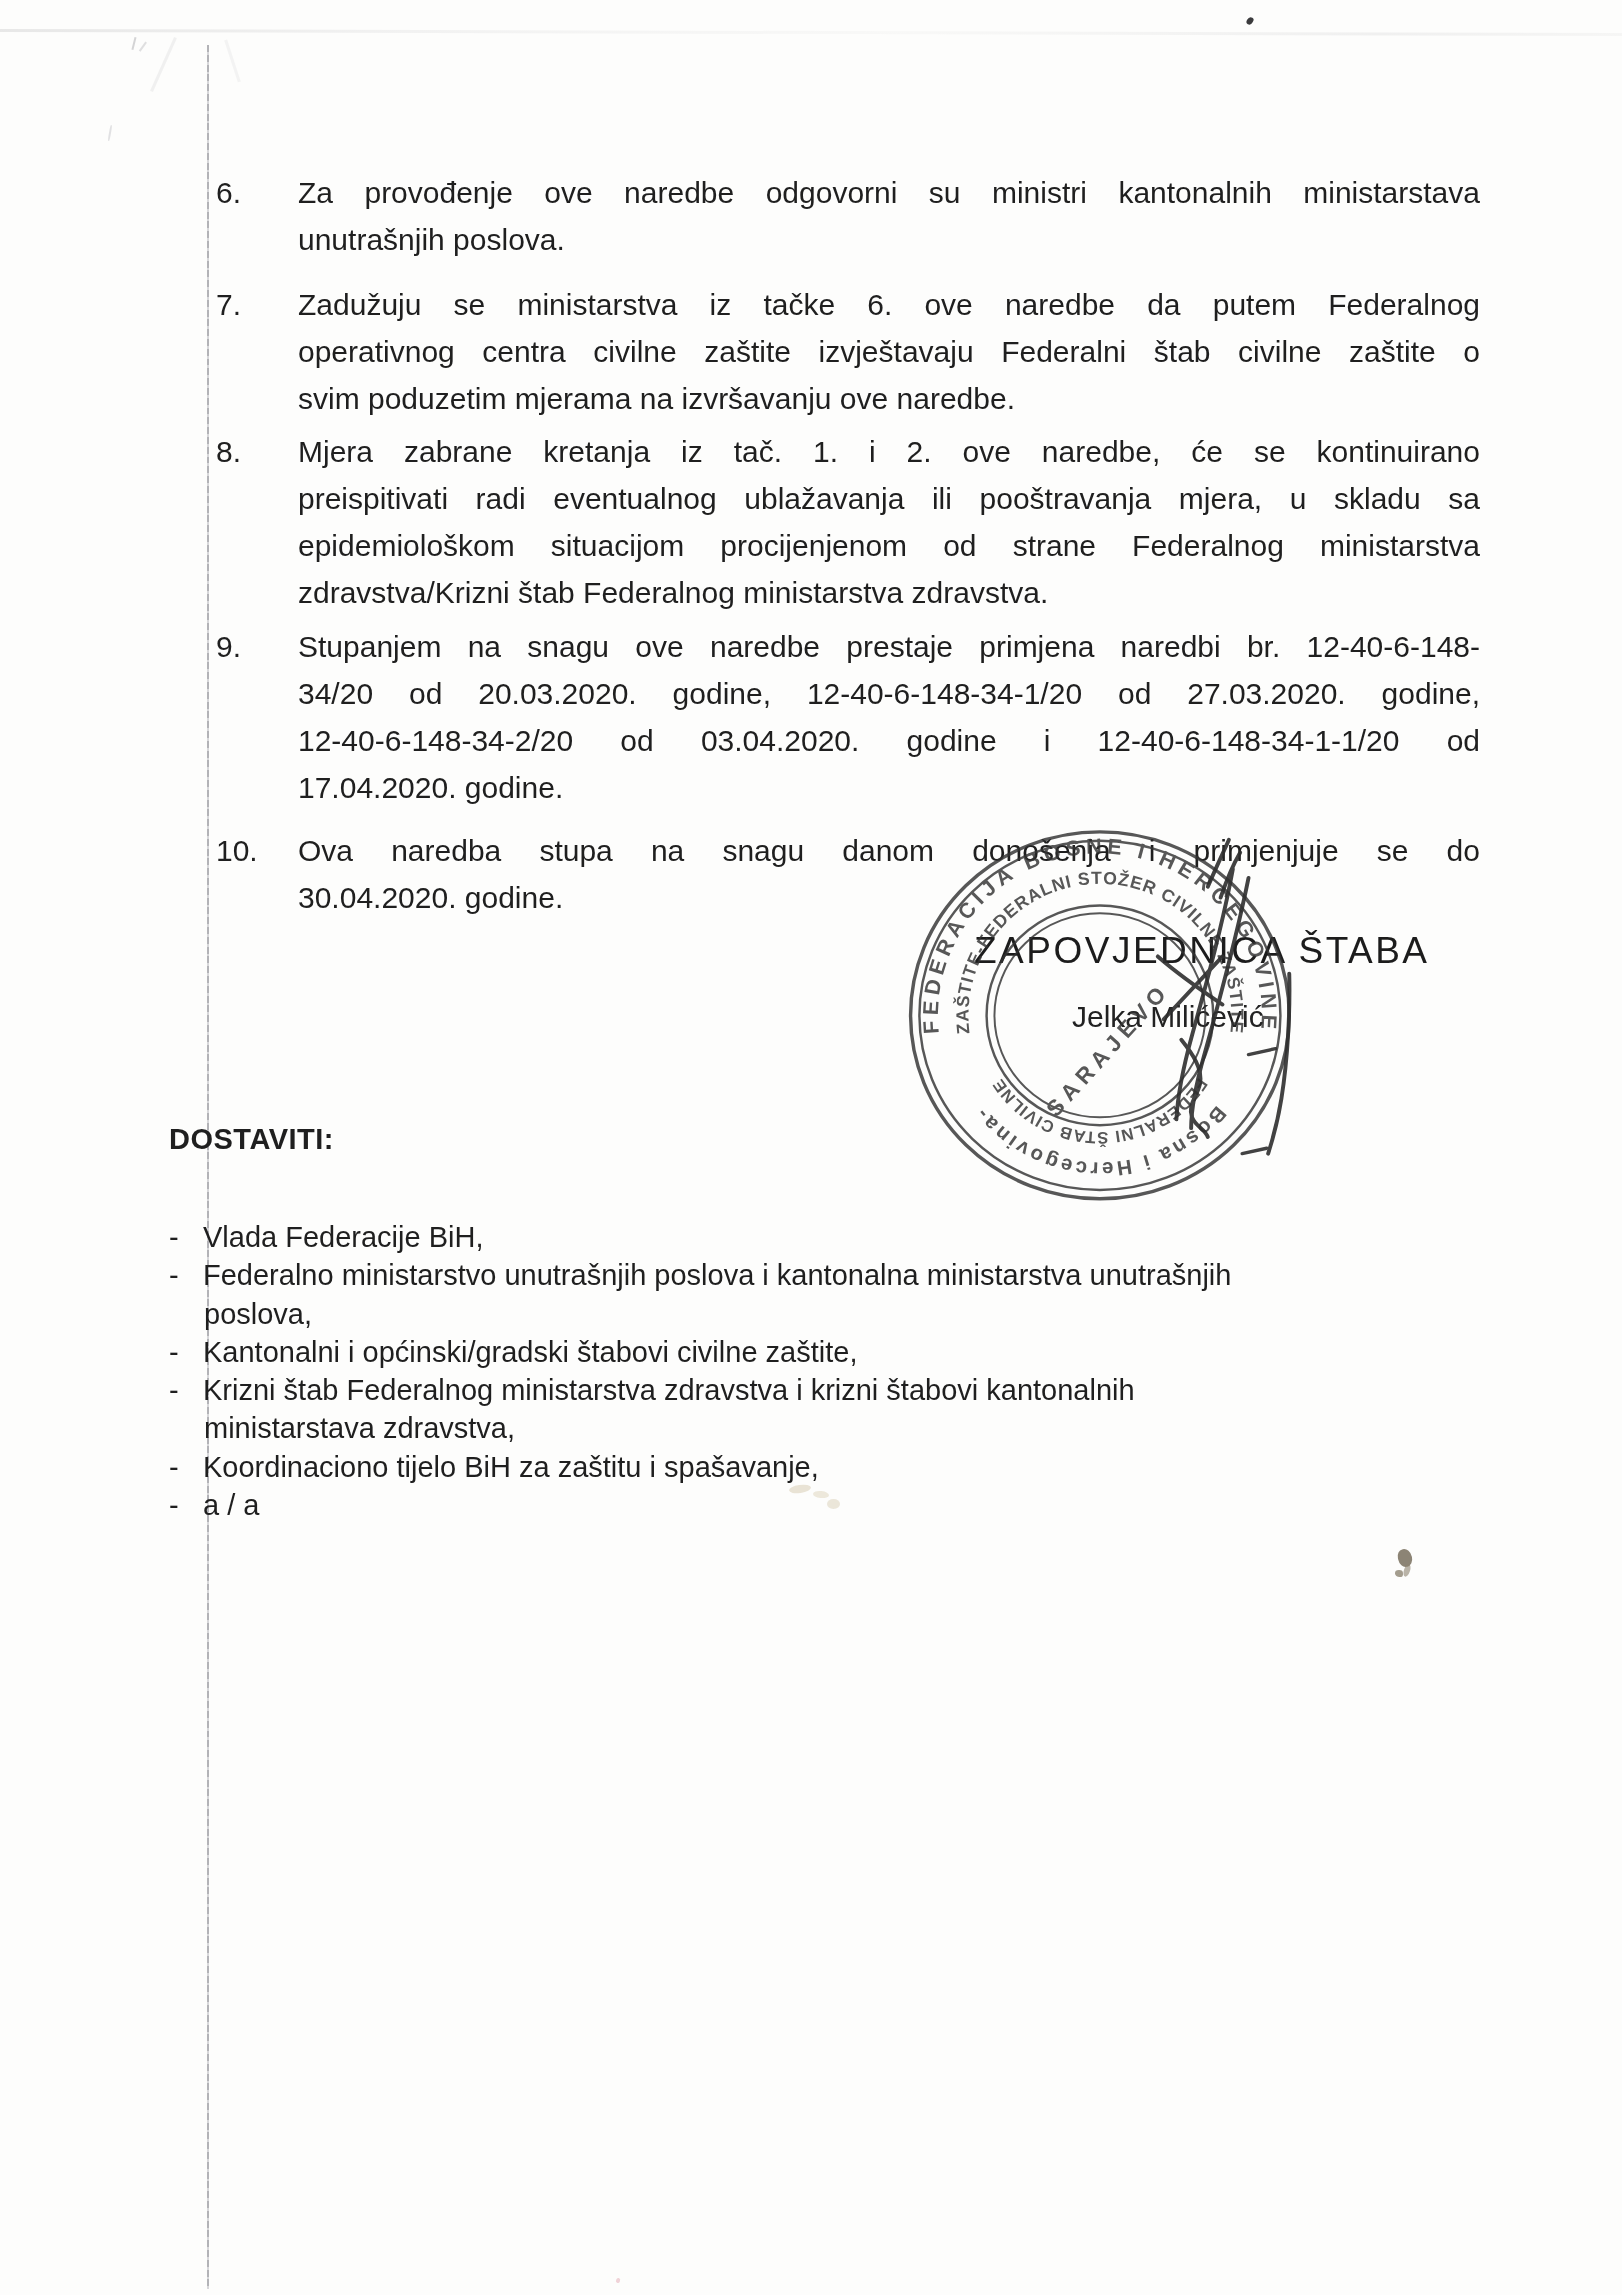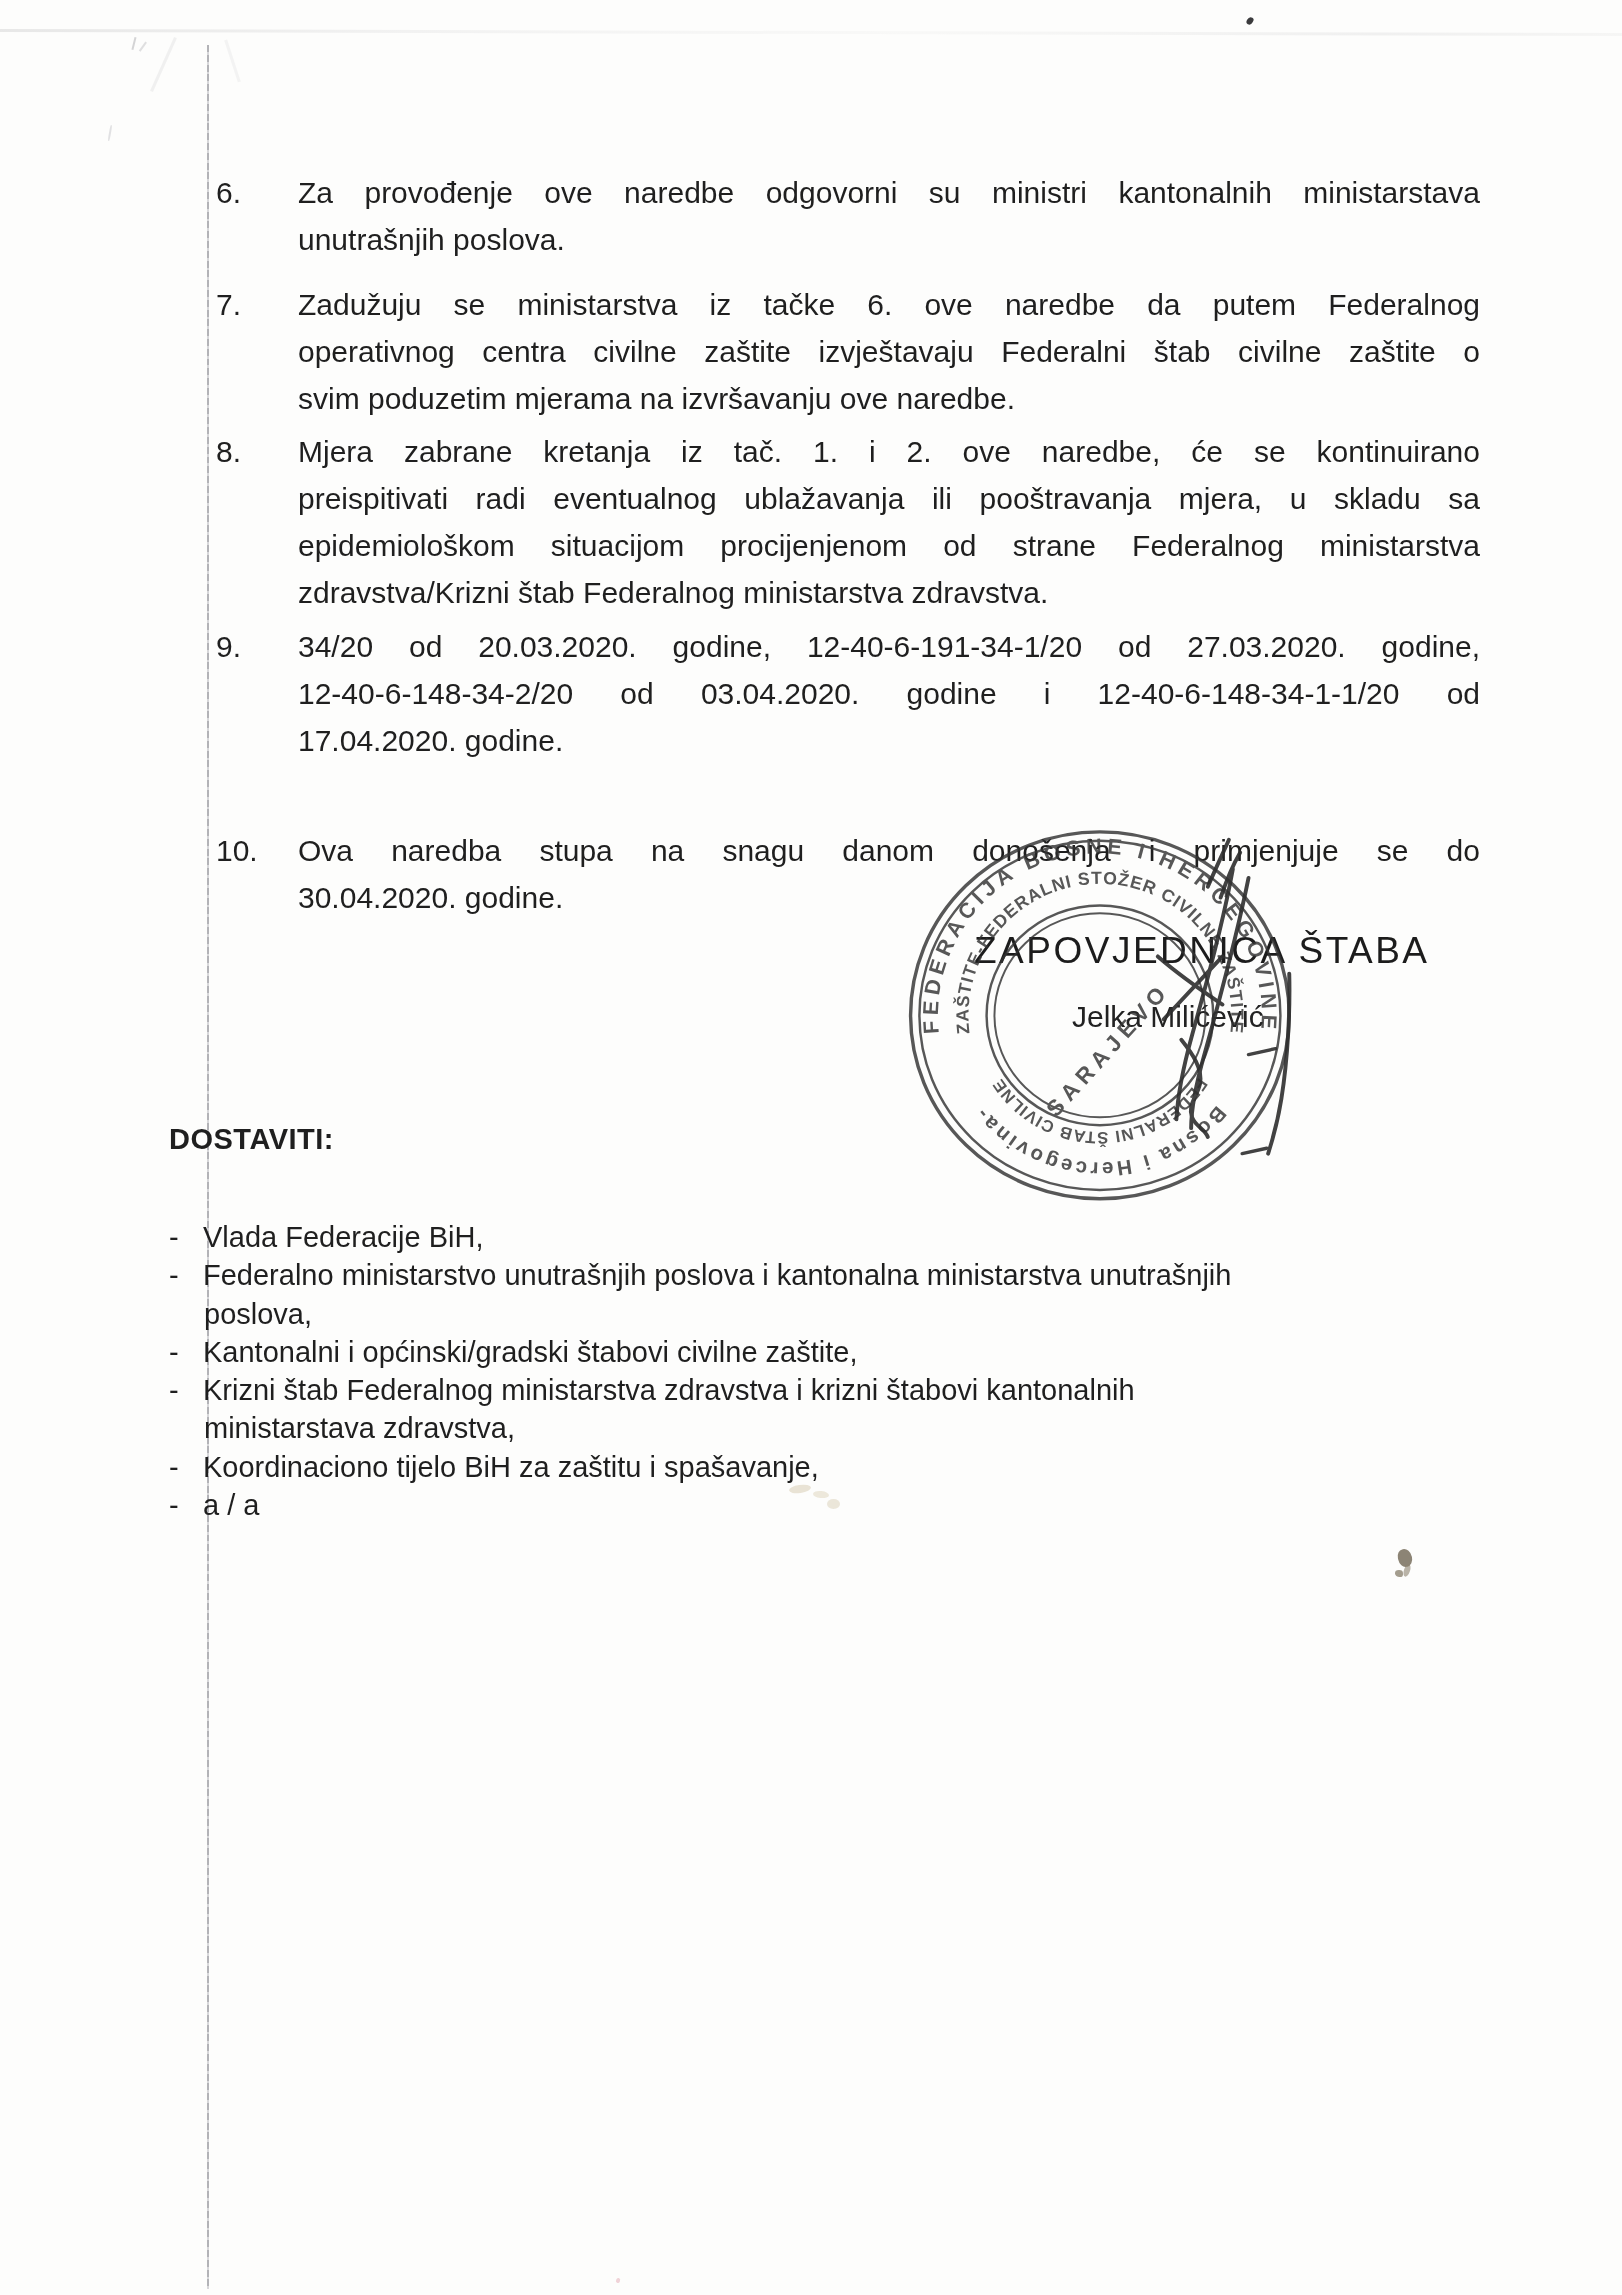--- a/index.html
+++ b/index.html
@@ -87,21 +87,22 @@
   <div class="num" style="top:428px">8.</div>
   <div class="item" style="top:428px">
     <div class="bline">Mjera zabrane kretanja iz tač. 1. i 2. ove naredbe, će se kontinuirano</div>
     <div class="bline">preispitivati radi eventualnog ublažavanja ili pooštravanja mjera, u skladu sa</div>
     <div class="bline">epidemiološkom situacijom procijenjenom od strane Federalnog ministarstva</div>
     <div class="bline last">zdravstva/Krizni štab Federalnog ministarstva zdravstva.</div>
   </div>
 
   <div class="num" style="top:623px">9.</div>
   <div class="item" style="top:623px">
-    <div class="bline">34/20 od 20.03.2020. godine, 12-40-6-191-34-1/20 od 27.03.2020. godine,</div>
+    <div class="bline">Stupanjem na snagu ove naredbe prestaje primjena naredbi br. 12-40-6-148-</div>
+    <div class="bline">34/20 od 20.03.2020. godine, 12-40-6-148-34-1/20 od 27.03.2020. godine,</div>
     <div class="bline">12-40-6-148-34-2/20 od 03.04.2020. godine i 12-40-6-148-34-1-1/20 od</div>
     <div class="bline last">17.04.2020. godine.</div>
   </div>
 
   <div class="num" style="top:827px">10.</div>
   <div class="item" style="top:827px">
     <div class="bline">Ova naredba stupa na snagu danom donošenja i primjenjuje se do</div>
     <div class="bline last">30.04.2020. godine.</div>
   </div>
 

